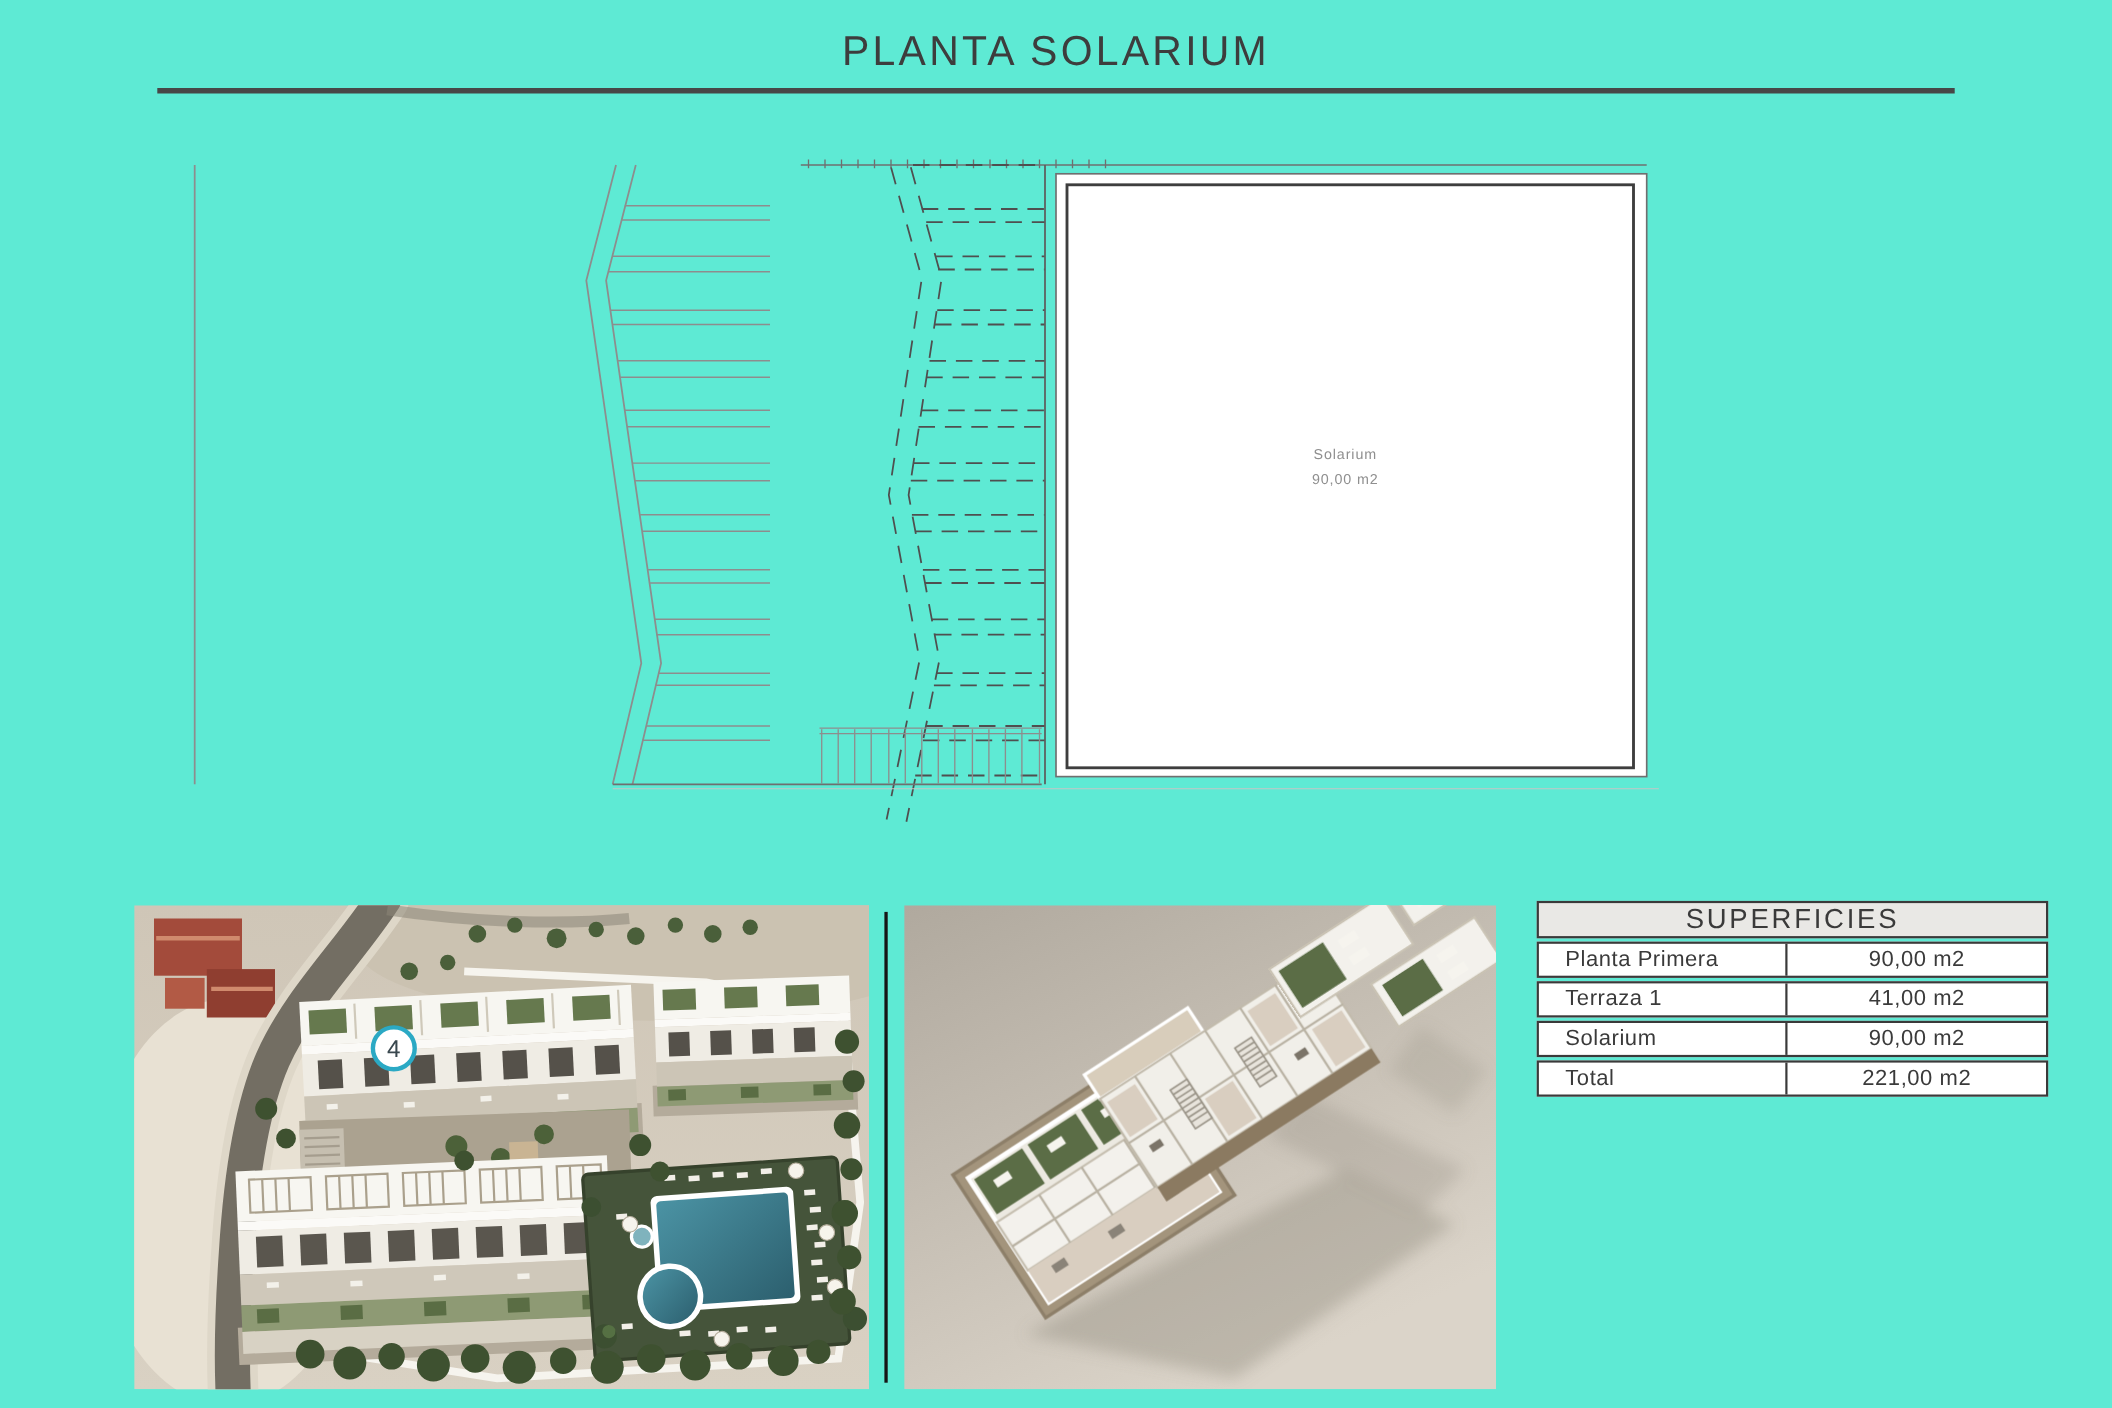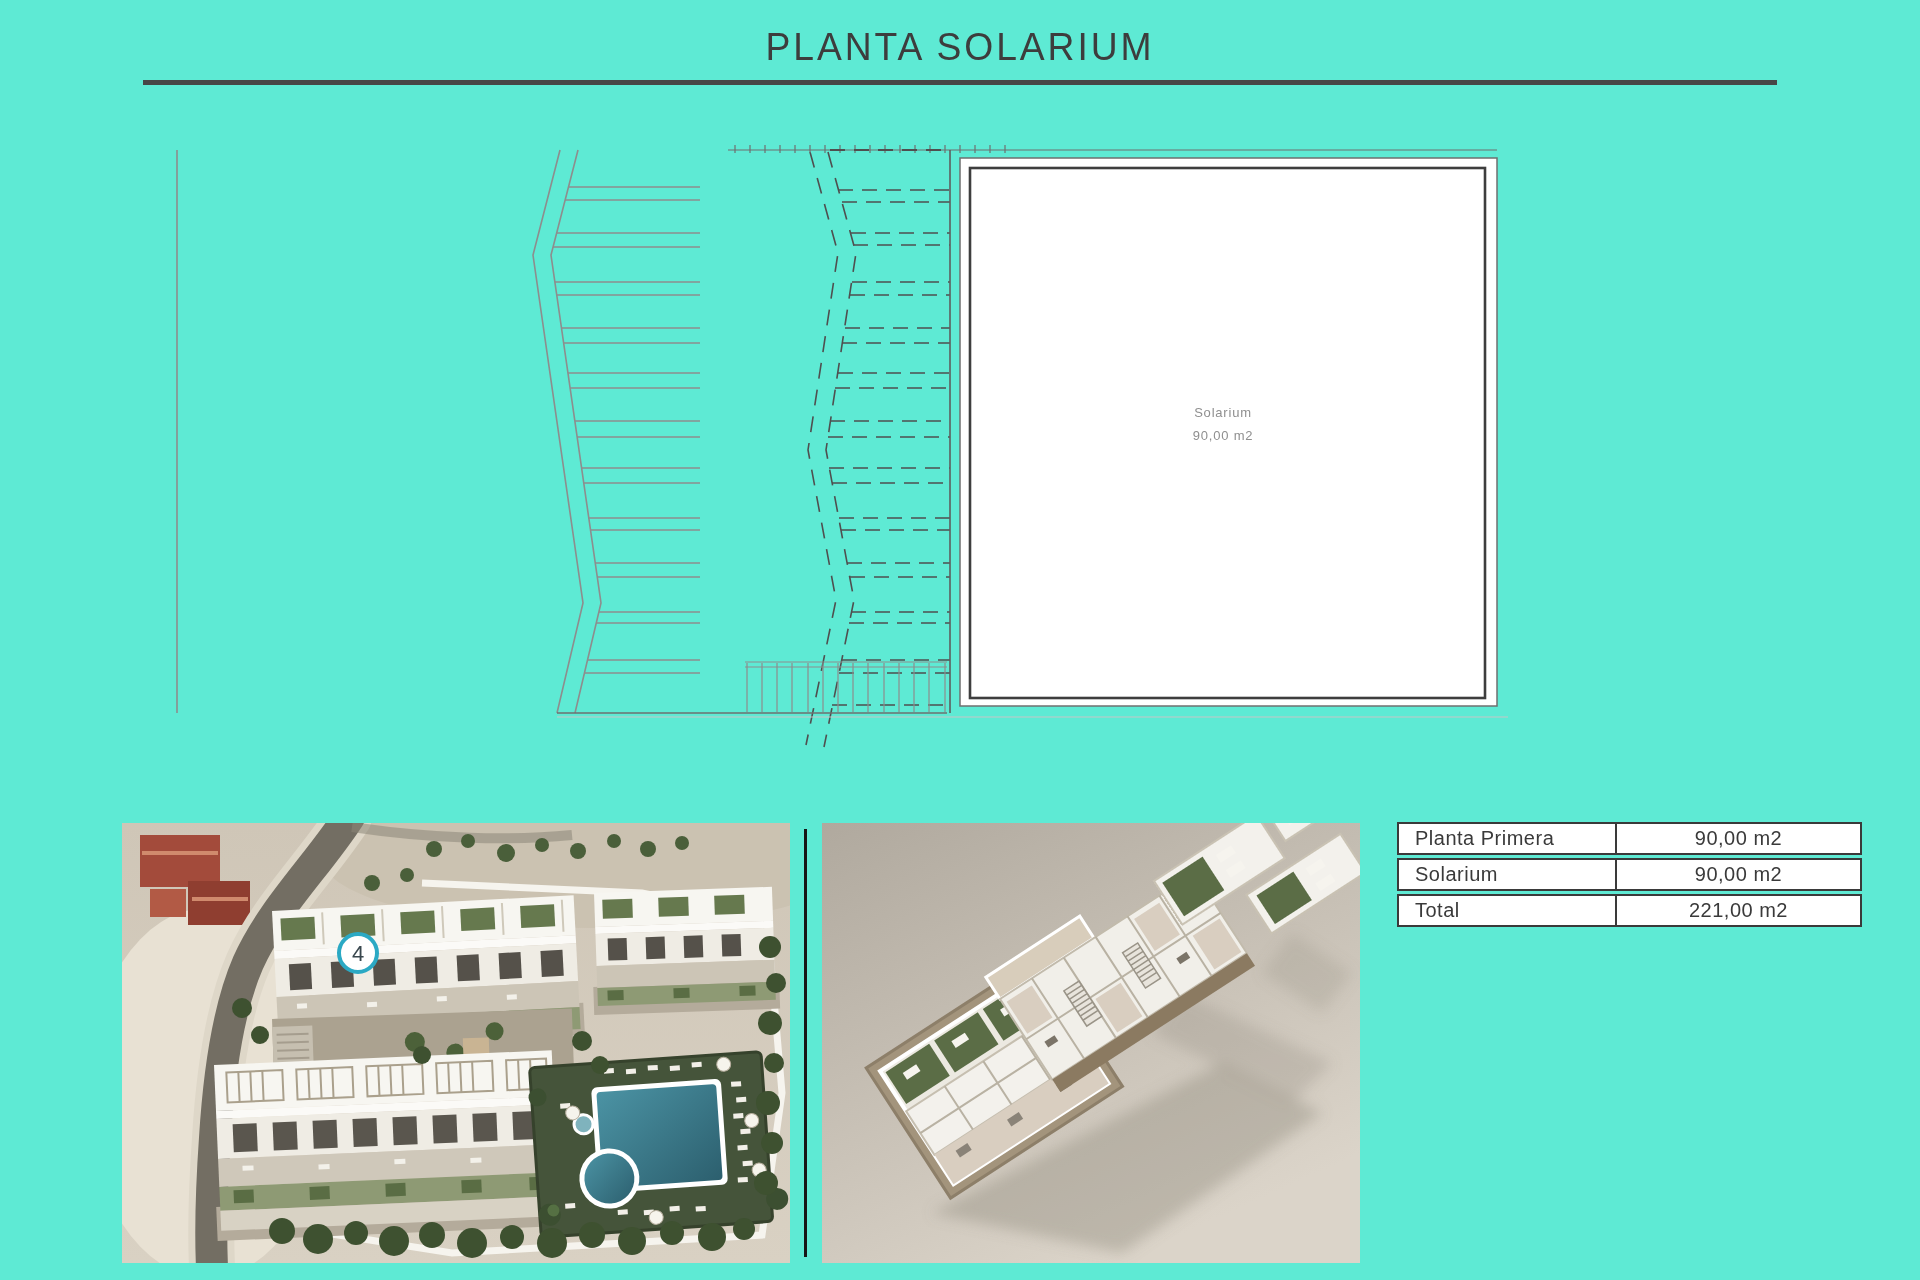--- a/index.html
+++ b/index.html
@@ -11,21 +11,21 @@
   .plan-svg{position:absolute;left:0;top:0;}
   .render{position:absolute;top:823px;display:block;}
   .render-left{left:122px;}
   .render-mid{left:822px;}
   .divider{position:absolute;left:804px;top:829px;width:3px;height:428px;background:#161616;}
   .surf-table{position:absolute;left:1397px;top:819px;width:465px;color:#3a3a3a;font-weight:300;}
   .surf-header{height:30px;line-height:31px;border:2px solid #3a3a3a;background:#e9e8e5;
                text-align:center;font-size:25px;letter-spacing:2.5px;}
   .surf-row{display:flex;border:2px solid #3a3a3a;margin-top:3px;height:29px;line-height:29px;
             font-size:20px;letter-spacing:.5px;background:#ffffff;}
-  .surf-label{width:200px;padding-left:16px;border-right:2px solid #3a3a3a;}
+  .surf-label{width:200px;border-right:2px solid #3a3a3a;margin-left:24px;}
   .surf-value{flex:1;text-align:center;}
   .plan-label{font-size:13px;letter-spacing:.8px;fill:#8f8f8f;}
 </style>
 </head>
 <body>
 
 <div class="page">
 
   <div class="title">PLANTA SOLARIUM</div>
   <div class="rule"></div>
@@ -401,23 +401,28 @@
       <rect x="70" y="62" width="112" height="46" fill="#f3f1ec" stroke="#c9c2b3" stroke-width="2"></rect>
       <rect x="78" y="68" width="44" height="34" fill="#5b6d46"></rect>
       <g fill="#f6f4ee">
           <rect x="134" y="72" width="18" height="9"></rect>
           <rect x="134" y="90" width="18" height="9"></rect>
         </g>
     </g>
   </svg>
 
   <div class="surf-table">
+    <div class="surf-header">SUPERFICIES</div>
     <div class="surf-row">
       <div class="surf-label">Planta Primera</div>
       <div class="surf-value">90,00 m2</div>
+    </div>
+    <div class="surf-row">
+      <div class="surf-label">Terraza 1</div>
+      <div class="surf-value">41,00 m2</div>
     </div>
     <div class="surf-row">
       <div class="surf-label">Solarium</div>
       <div class="surf-value">90,00 m2</div>
     </div>
     <div class="surf-row">
       <div class="surf-label">Total</div>
       <div class="surf-value">221,00 m2</div>
     </div>
   </div>

